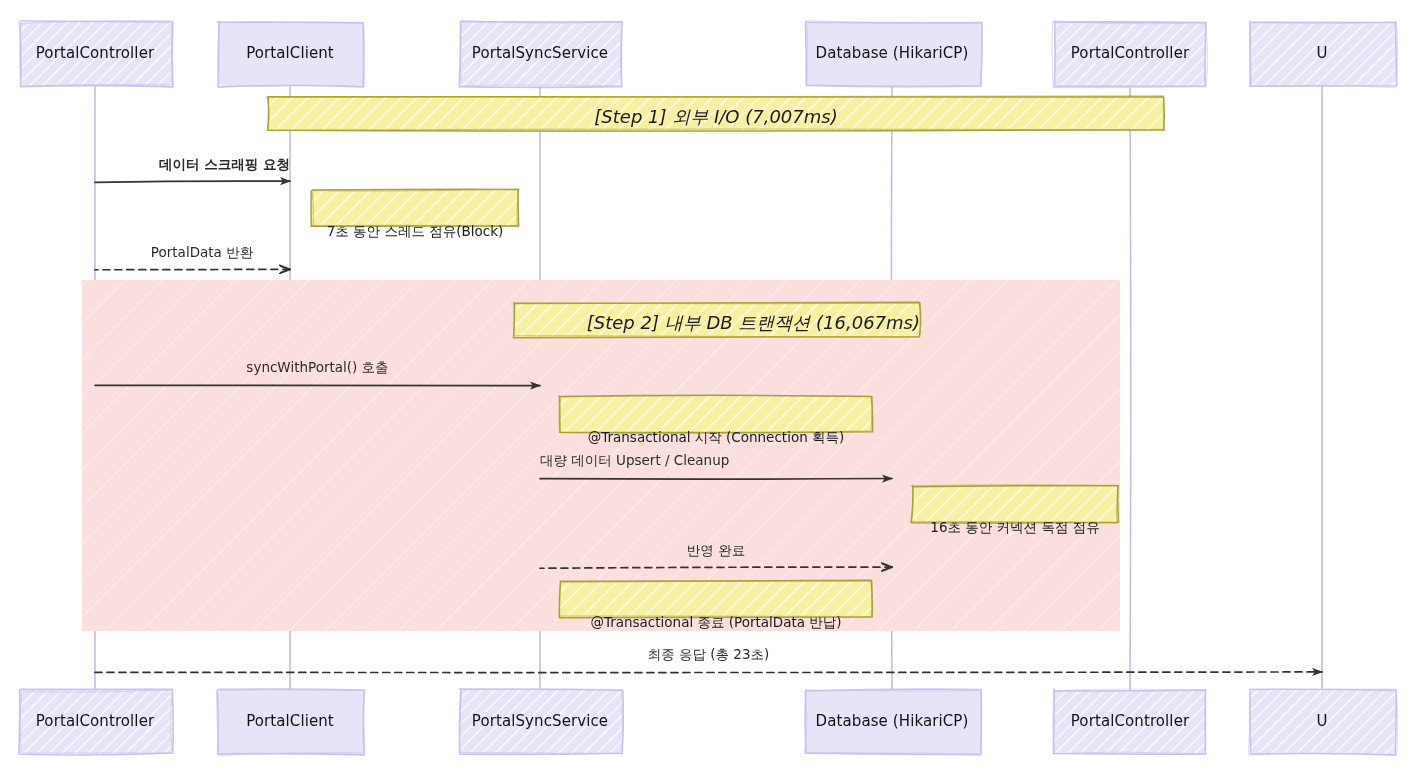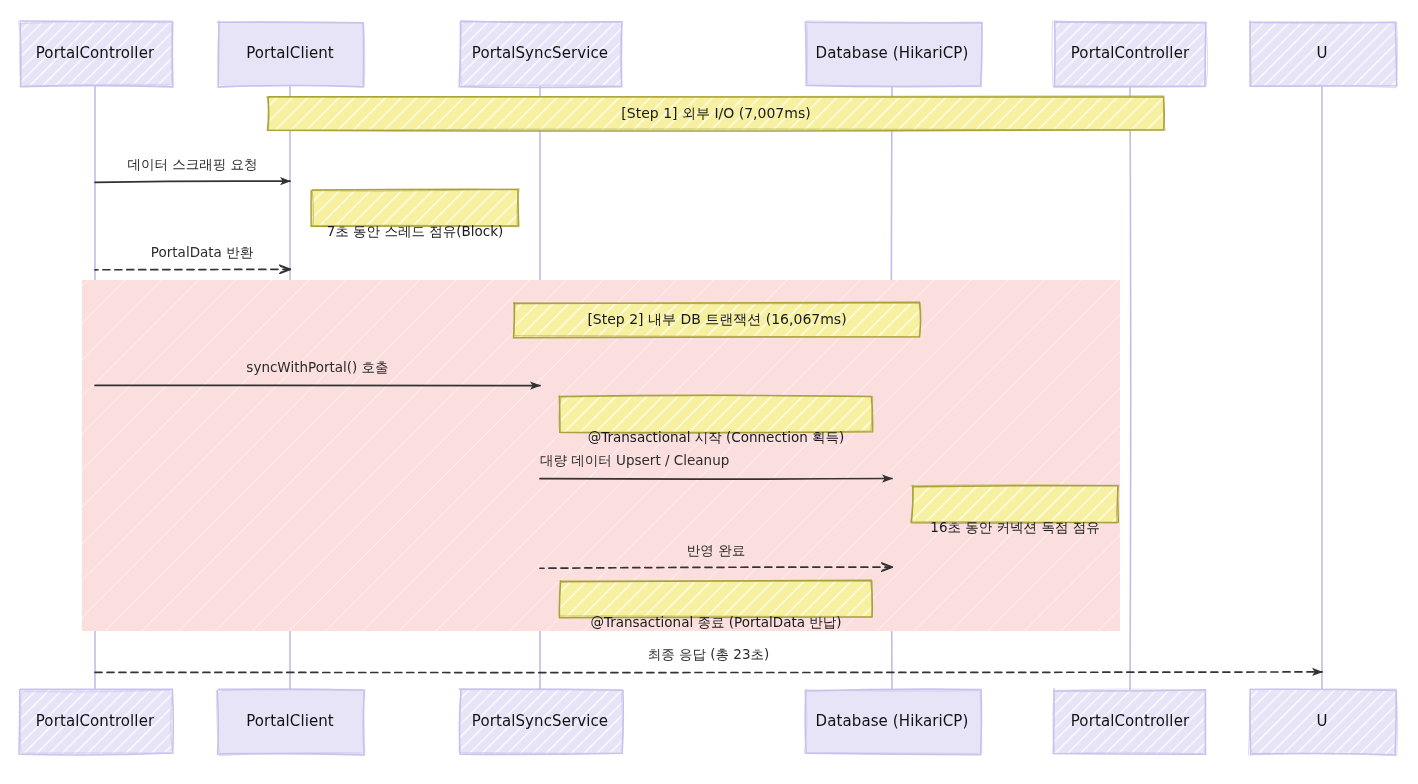--- a/index.html
+++ b/index.html
@@ -21,21 +21,21 @@
   
   .msg-label{
     font-size:13.5px;color:#2b2b2b;text-align:center;
   }
 
   
   .note-label{
     font-size:13.5px;color:#1a1a1a;text-align:center;margin-top:24px;
   }
   .block-title{
-    font-size:14px;color:#1a1a1a;text-align:center;
+    font-size:18px;color:#1a1a1a;text-align:center;font-style:italic;
   }
 </style>
 </head>
 <body>
 
 <div id="stage">
   <svg id="sketch" viewBox="0 0 1418 784" xmlns="http://www.w3.org/2000/svg">
     <defs>
       <pattern id="hatch" width="9" height="9" patternTransform="rotate(45)" patternUnits="userSpaceOnUse">
         <line x1="0" y1="0" x2="0" y2="9" stroke="#ffffff" stroke-width="2.6" opacity="0.9"></line>
@@ -151,34 +151,34 @@
         <path d="M912.2935103293509,486.81644232105464Q1013.9443557733298,485.28365686767546 1117.7899331025778,485.77304815236477Q1117.540848197028,502.2352132906094 1118.3802758339048,522.3279099248722Q1014.9189906396418,523.2085050928071 911.3952999784052,522.8320346096531Q913.285047246322,504.7097393774763 912.7615222215652,486.0713305242732" fill="none" stroke="#a8a33a" stroke-width="1.5" stroke-linecap="round" opacity="1"></path>
         <path d="M910.8313669522759,485.72542389674345Q1016.7063595596934,484.17430984863313 1118.8609138169559,485.22035539796343Q1115.179560410697,504.3208266815054 1117.0955654772697,523.2752392754774Q1017.3192419349682,521.1600141099073 910.6656838763738,521.8535080332658Q913.8881691912189,501.801224896207 913.1584409860661,484.6315186425927" fill="none" stroke="#a8a33a" stroke-width="1.125" stroke-linecap="round" opacity="0.55"></path>
         <rect x="560" y="581" width="312" height="36" rx="0" ry="0" fill="#f6f0a0" stroke="none"></rect>
         <rect x="560" y="581" width="312" height="36" rx="0" ry="0" fill="url(#hatchY)" stroke="none"></rect>
         <path d="M560.5754180545359,581.8727061426267Q717.3625899656117,580.3845649995432 871.2075353446603,580.185050288327Q872.8946458303482,600.6808154186681 872.0612789525092,616.963904949762Q716.9283606287092,617.0375573670641 559.444757951498,617.8646968932823Q559.1458945365101,598.3854396815375 560.6018028698861,581.0174768925085" fill="none" stroke="#a8a33a" stroke-width="1.5" stroke-linecap="round" opacity="1"></path>
         <path d="M559.417905384209,580.8588374227402Q716.3436896844535,580.5502260652022 872.2602735235123,581.1859112304519Q871.5381206977647,600.5826579893358 871.7808683008188,616.4576074019424Q715.1417911021039,616.1124407115276 559.2743485042593,615.8432390551898Q559.202558688866,597.3297958719893 560.4100155840861,581.5892877876176" fill="none" stroke="#a8a33a" stroke-width="1.125" stroke-linecap="round" opacity="0.55"></path>
       </g>
   </svg>
   <div id="labels">
       <div class="lbl block-label block-title" style="left: 268px; width: 896px; top: 104.5px; text-align: center;">[Step 1] 외부 I/O (7,007ms)</div>
-      <div class="lbl block-label block-title" style="left: 514px; width: 406px; top: 311px; text-align: center;">[Step 2] 내부 DB 트랜잭션 (16,067ms)</div>
+      <div class="lbl block-label block-title" style="left: 514px; width: 406px; top: 311px; text-align: right;">[Step 2] 내부 DB 트랜잭션 (16,067ms)</div>
       <div class="lbl actor-label" style="left: -11px; width: 212px; top: 44px; text-align: center;">PortalController</div>
       <div class="lbl actor-label" style="left: 187px; width: 206px; top: 44px; text-align: center;">PortalClient</div>
       <div class="lbl actor-label" style="left: 429px; width: 222px; top: 44px; text-align: center;">PortalSyncService</div>
       <div class="lbl actor-label" style="left: 774.5px; width: 235px; top: 44px; text-align: center;">Database (HikariCP)</div>
       <div class="lbl actor-label" style="left: 1024px; width: 212px; top: 44px; text-align: center;">PortalController</div>
       <div class="lbl actor-label" style="left: 1219px; width: 206px; top: 44px; text-align: center;">U</div>
       <div class="lbl actor-label" style="left: -11px; width: 212px; top: 712px; text-align: center;">PortalController</div>
       <div class="lbl actor-label" style="left: 187px; width: 206px; top: 712px; text-align: center;">PortalClient</div>
       <div class="lbl actor-label" style="left: 429px; width: 222px; top: 712px; text-align: center;">PortalSyncService</div>
       <div class="lbl actor-label" style="left: 774.5px; width: 235px; top: 712px; text-align: center;">Database (HikariCP)</div>
       <div class="lbl actor-label" style="left: 1024px; width: 212px; top: 712px; text-align: center;">PortalController</div>
       <div class="lbl actor-label" style="left: 1219px; width: 206px; top: 712px; text-align: center;">U</div>
-      <div class="lbl msg-label" style="left: 95px; width: 195px; top: 156px; text-align: center;">데이터 스크래핑 요청</div>
+      <div class="lbl msg-label" style="left: 95px; width: 195px; top: 156px; text-align: right; font-weight: bold;">데이터 스크래핑 요청</div>
       <div class="lbl msg-label" style="left: 95px; width: 214px; top: 244px; text-align: center;">PortalData 반환</div>
       <div class="lbl msg-label" style="left: 95px; width: 445px; top: 359px; ">syncWithPortal() 호출</div>
       <div class="lbl msg-label" style="left: 540px; width: 352px; top: 452px; text-align: left;">대량 데이터 Upsert / Cleanup</div>
       <div class="lbl msg-label" style="left: 540px; width: 352px; top: 542px; text-align: center;">반영 완료</div>
       <div class="lbl msg-label" style="left: 95px; width: 1227px; top: 646px; text-align: center;">최종 응답 (총 23초)</div>
       <div class="lbl note-label" style="left: 292px; width: 246px; top: 199px; text-align: center;">7초 동안 스레드 점유(Block)</div>
       <div class="lbl note-label" style="left: 540px; width: 352px; top: 405px; text-align: center;">@Transactional 시작 (Connection 획득)</div>
       <div class="lbl note-label" style="left: 892px; width: 246px; top: 495px; text-align: center;">16초 동안 커넥션 독점 점유</div>
       <div class="lbl note-label" style="left: 540px; width: 352px; top: 590px; text-align: center;">@Transactional 종료 (PortalData 반납)</div>
     </div>

